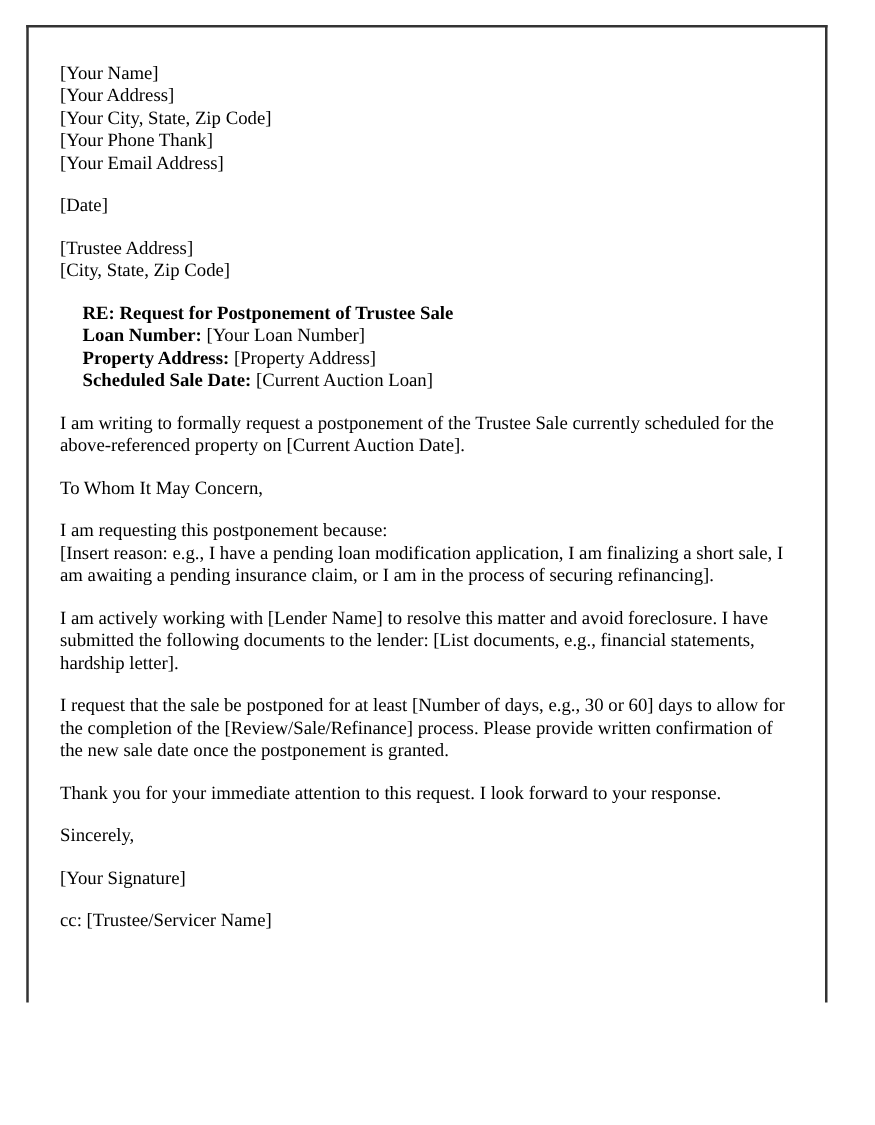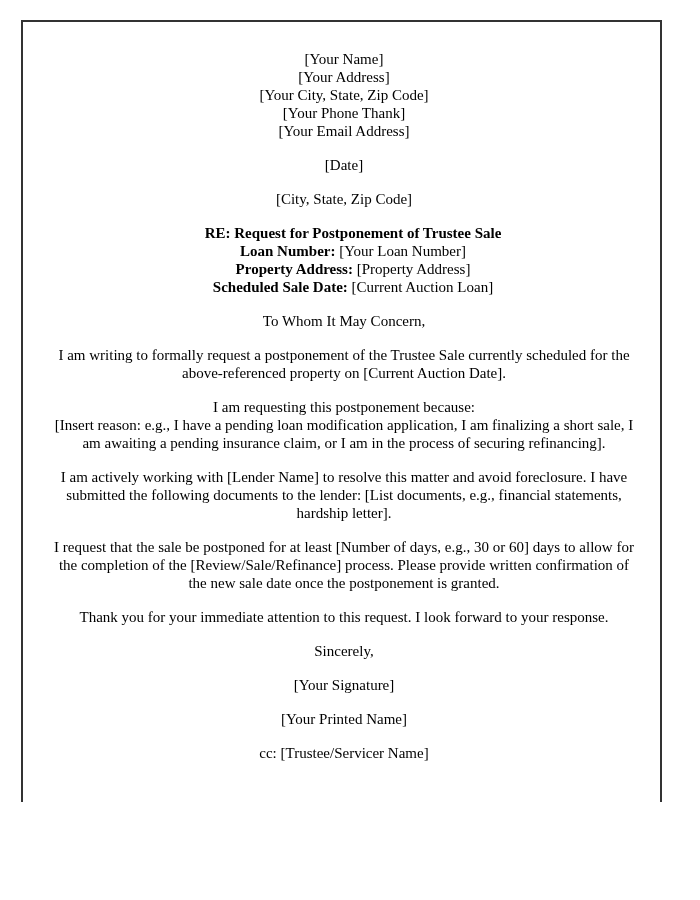--- a/index.html
+++ b/index.html
@@ -19,21 +19,20 @@
     left: 21px;
     top: 20px;
     width: 641px;
     height: 782px;
     box-sizing: border-box;
     border: 2px solid #333333;
     border-bottom: none;
     background: #ffffff;
     overflow: hidden;
     padding: 12px 20px 0 25px;
-    text-align: center;
   }
   .para {
     margin: 16px 0;
     font-size: 15px;
     line-height: 18px;
     color: #000000;
   }
   .line { display: block; }
   .b { font-weight: bold; margin-left: 18px; }
 </style>
@@ -46,44 +45,45 @@
     <span class="line">[Your Name]</span>
     <span class="line">[Your Address]</span>
     <span class="line">[Your City, State, Zip Code]</span>
     <span class="line">[Your Phone Thank]</span>
     <span class="line">[Your Email Address]</span>
   </p>
 
   <p class="para">[Date]</p>
 
   <p class="para">
+    <span class="line">[Trustee Address]</span>
     <span class="line">[City, State, Zip Code]</span>
   </p>
 
   <div class="para">
     <span class="line b">RE: Request for Postponement of Trustee Sale</span>
     <span class="line">
       <span class="b">Loan Number:</span>
       <span>[Your Loan Number]</span>
     </span>
     <span class="line">
       <span class="b">Property Address:</span>
       <span>[Property Address]</span>
     </span>
     <span class="line">
       <span class="b">Scheduled Sale Date:</span>
       <span>[Current Auction Loan]</span>
     </span>
   </div>
 
-  <p class="para">To Whom It May Concern,</p>
-
   <p class="para">
     <span class="line">I am writing to formally request a postponement of the Trustee Sale currently scheduled for the above-referenced property on [Current Auction Date].</span>
   </p>
+
+  <p class="para">To Whom It May Concern,</p>
 
   <p class="para">
     <span class="line">I am requesting this postponement because:</span>
     <span class="line">[Insert reason: e.g., I have a pending loan modification application, I am finalizing a short sale, I am awaiting a pending insurance claim, or I am in the process of securing refinancing].</span>
   </p>
 
   <p class="para">
     <span class="line">I am actively working with [Lender Name] to resolve this matter and avoid foreclosure. I have submitted the following documents to the lender: [List documents, e.g., financial statements, hardship letter].</span>
   </p>
 
@@ -92,17 +92,16 @@
   </p>
 
   <p class="para">
     <span class="line">Thank you for your immediate attention to this request. I look forward to your response.</span>
   </p>
 
   <p class="para">Sincerely,</p>
 
   <p class="para">[Your Signature]</p>
 
-  <p class="para">[Your Printed Name]</p>
 
   <p class="para">cc: [Trustee/Servicer Name]</p>
 
 </div>
 
 </body></html>

